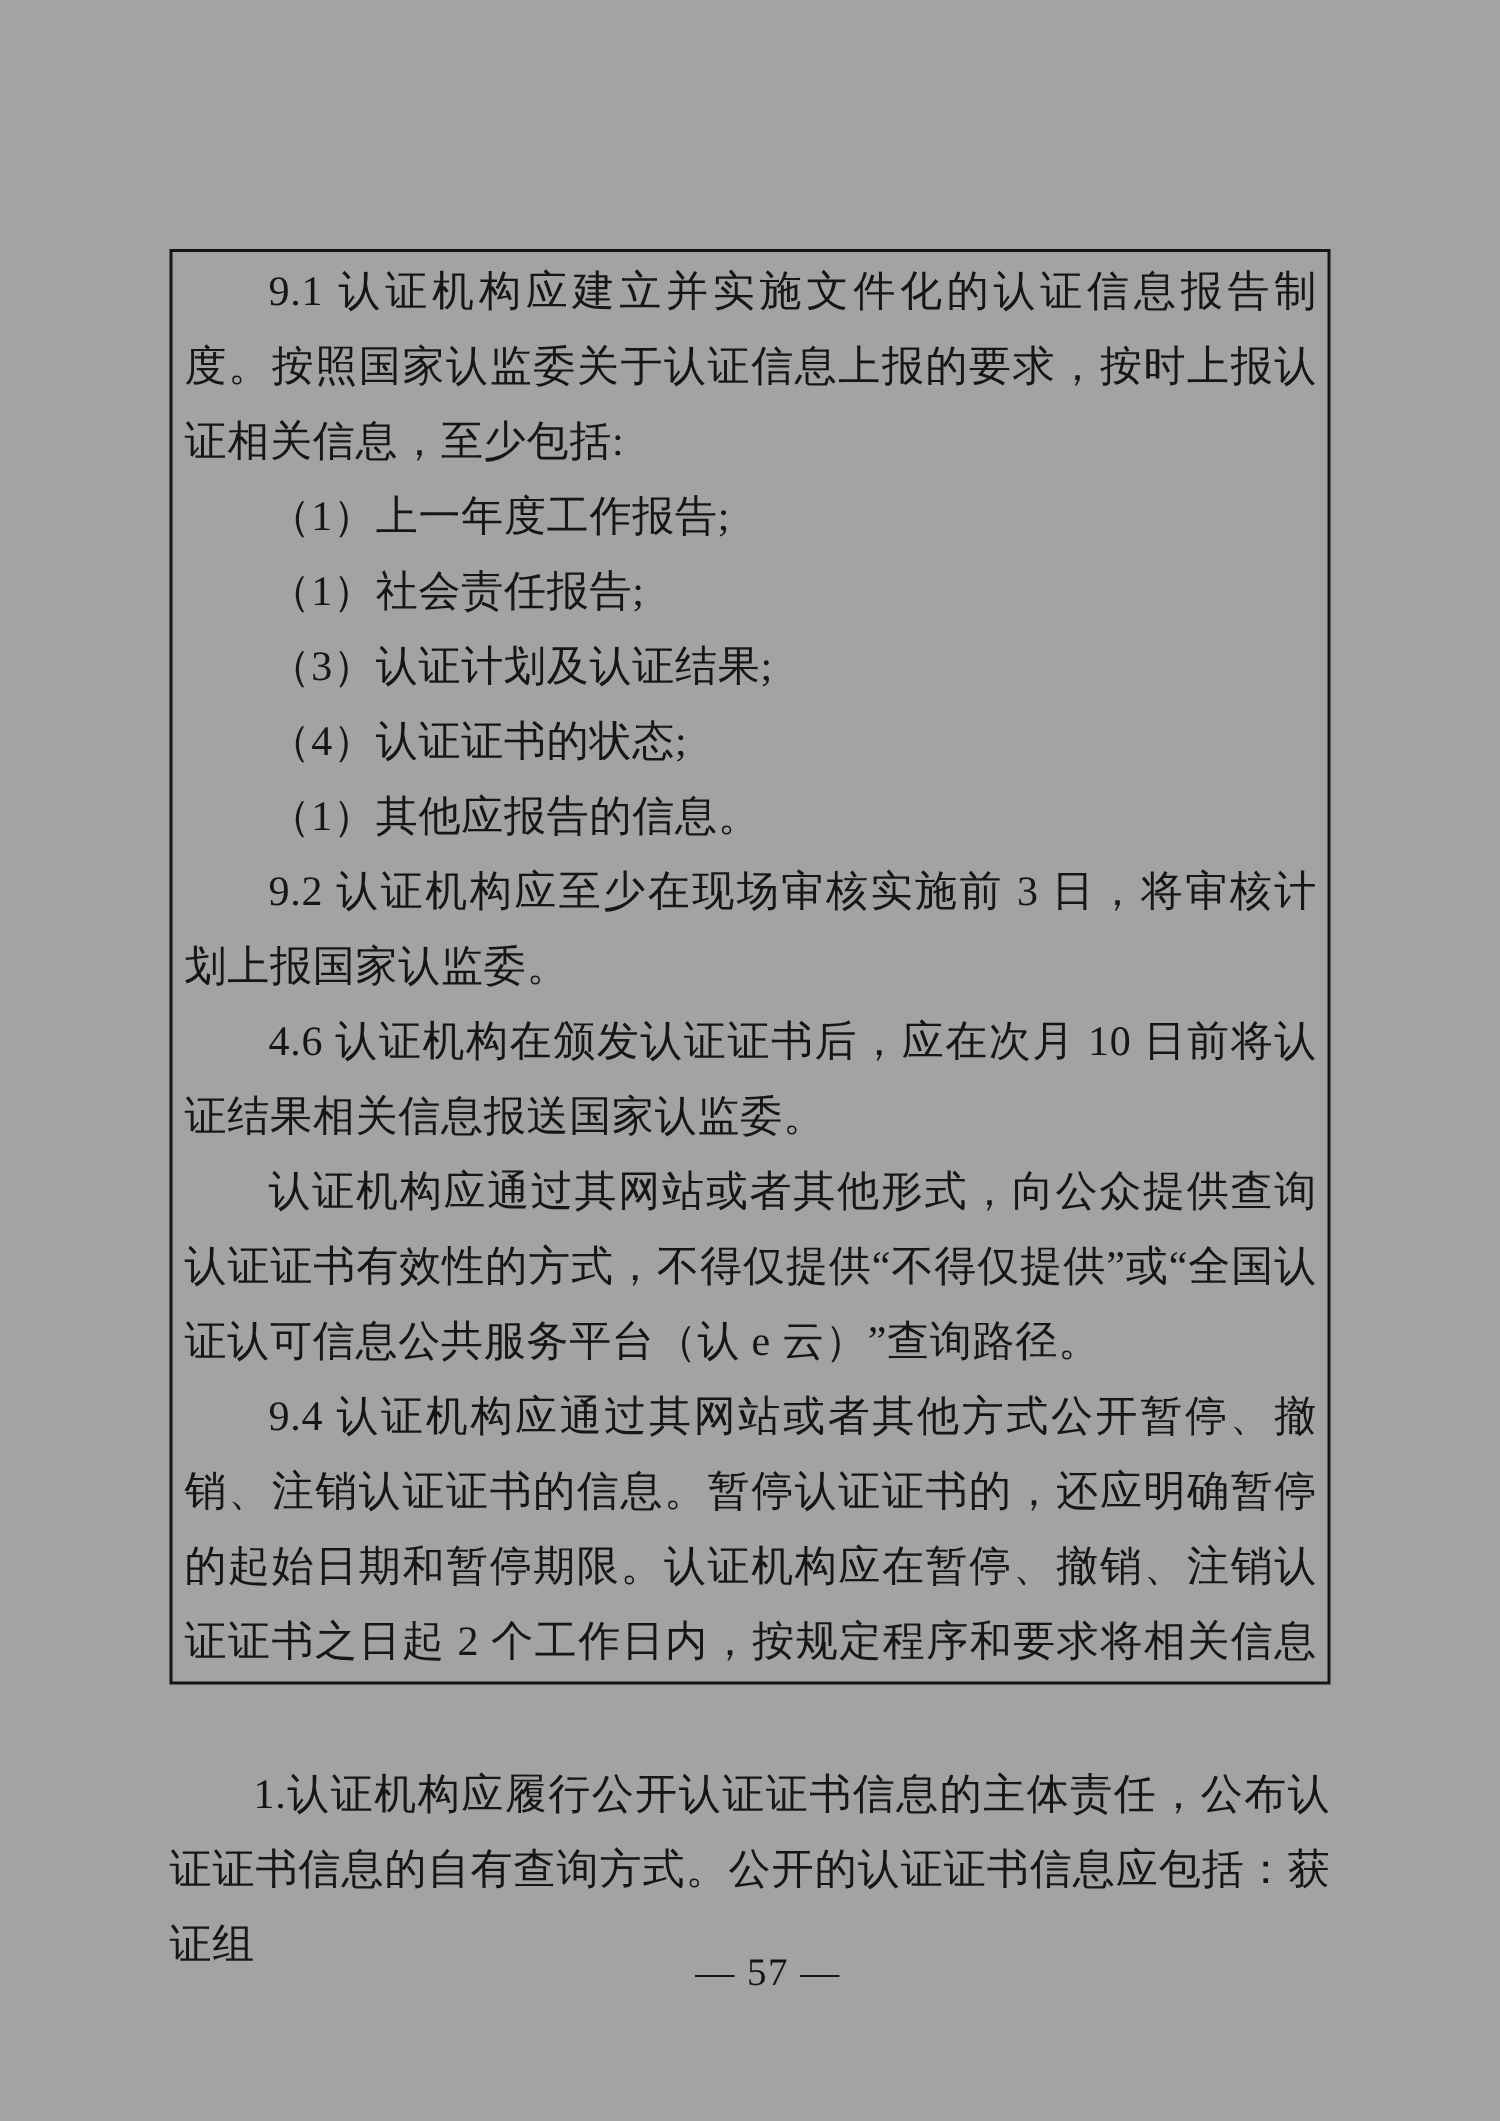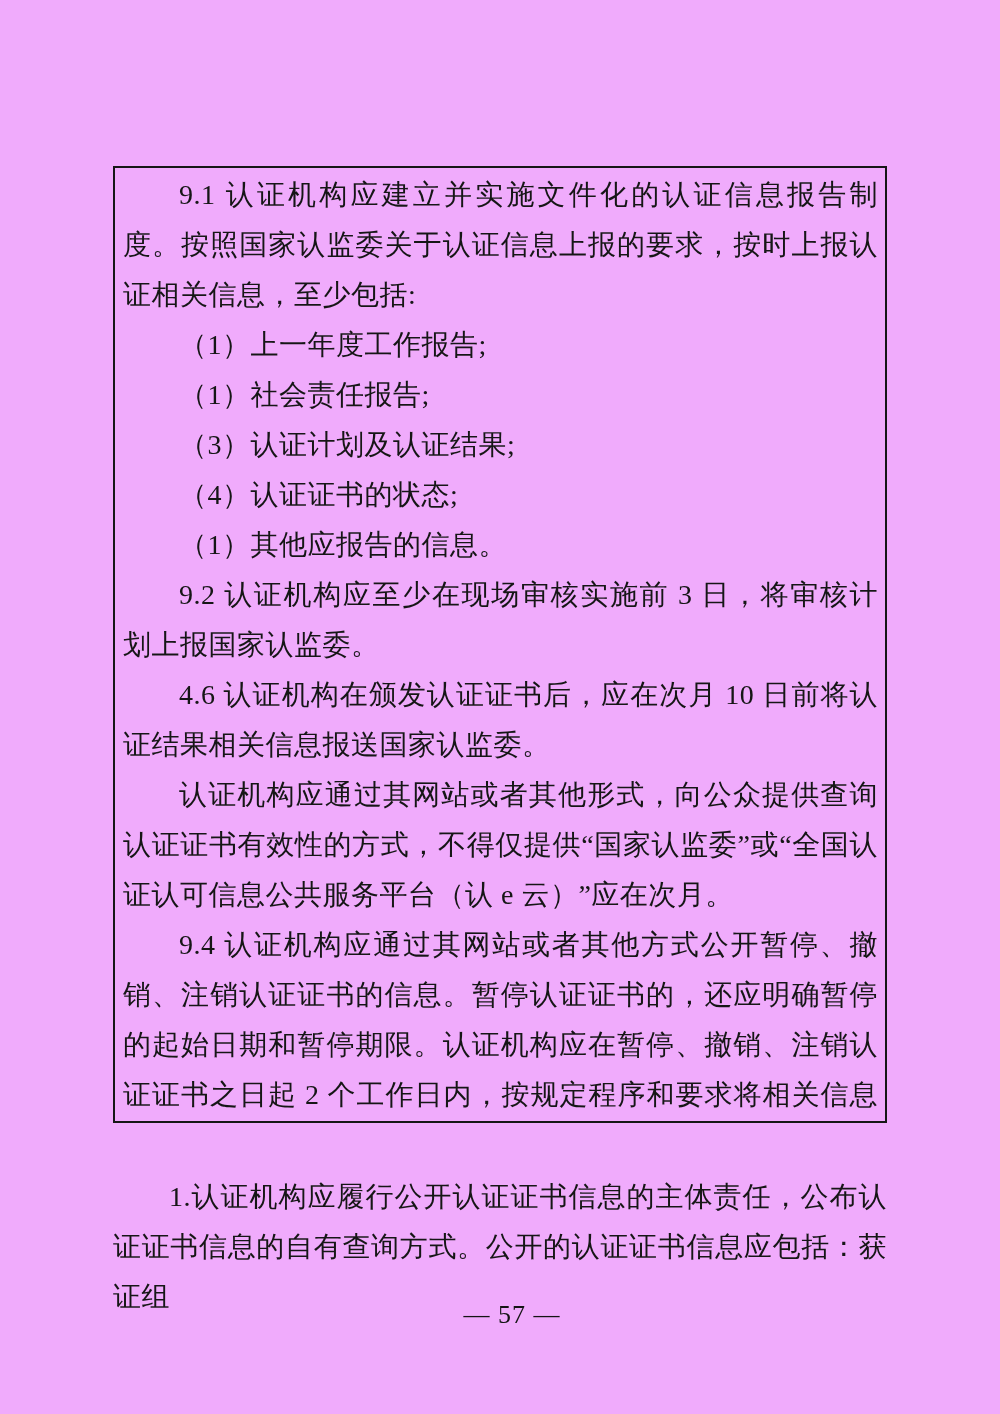--- a/index.html
+++ b/index.html
@@ -8,21 +8,21 @@
     height: 1414px;
     background: #ffffff;
     font-family: "Liberation Serif", "DejaVu Serif", serif;
     color: #141414;
     position: relative;
     overflow: hidden;
   }
   .page {
     position: absolute;
     inset: 0;
-    background: #f0abfc;
+    background: #a3a3a3;
   }
   .doc-box {
     position: absolute;
     left: 113px;
     top: 166px;
     width: 774px;
     height: 957px;
     border: 2px solid #161616;
     padding: 2px 7px 0 8px;
     overflow: hidden;
@@ -78,21 +78,21 @@
 
   <div class="doc-box">
     <p>9.1 认证机构应建立并实施文件化的认证信息报告制度。按照国家认监委关于认证信息上报的要求，按时上报认证相关信息，至少包括:</p>
     <p>（1）上一年度工作报告;</p>
     <p>（1）社会责任报告;</p>
     <p>（3）认证计划及认证结果;</p>
     <p>（4）认证证书的状态;</p>
     <p>（1）其他应报告的信息。</p>
     <p>9.2 认证机构应至少在现场审核实施前 3 日，将审核计划上报国家认监委。</p>
     <p>4.6 认证机构在颁发认证证书后，应在次月 10 日前将认证结果相关信息报送国家认监委。</p>
-    <p>认证机构应通过其网站或者其他形式，向公众提供查询认证证书有效性的方式，不得仅提供“国家认监委”或“全国认证认可信息公共服务平台（认 e 云）”应在次月。</p>
+    <p>认证机构应通过其网站或者其他形式，向公众提供查询认证证书有效性的方式，不得仅提供“不得仅提供”或“全国认证认可信息公共服务平台（认 e 云）”查询路径。</p>
     <p>9.4 认证机构应通过其网站或者其他方式公开暂停、撤销、注销认证证书的信息。暂停认证证书的，还应明确暂停的起始日期和暂停期限。认证机构应在暂停、撤销、注销认证证书之日起 2 个工作日内，按规定程序和要求将相关信息报送国家认监委。</p>
   </div>
 
 
   <div class="section-para">1.认证机构应履行公开认证证书信息的主体责任，公布认证证书信息的自有查询方式。公开的认证证书信息应包括：获证组</div>
 
   <div class="page-number">— 57 —</div>
 
 </div>
 

